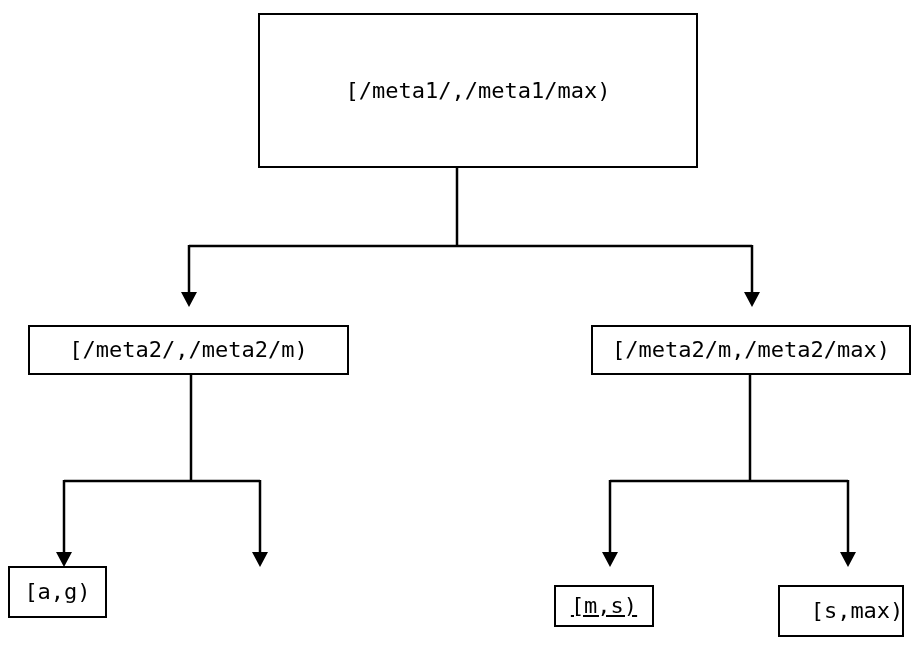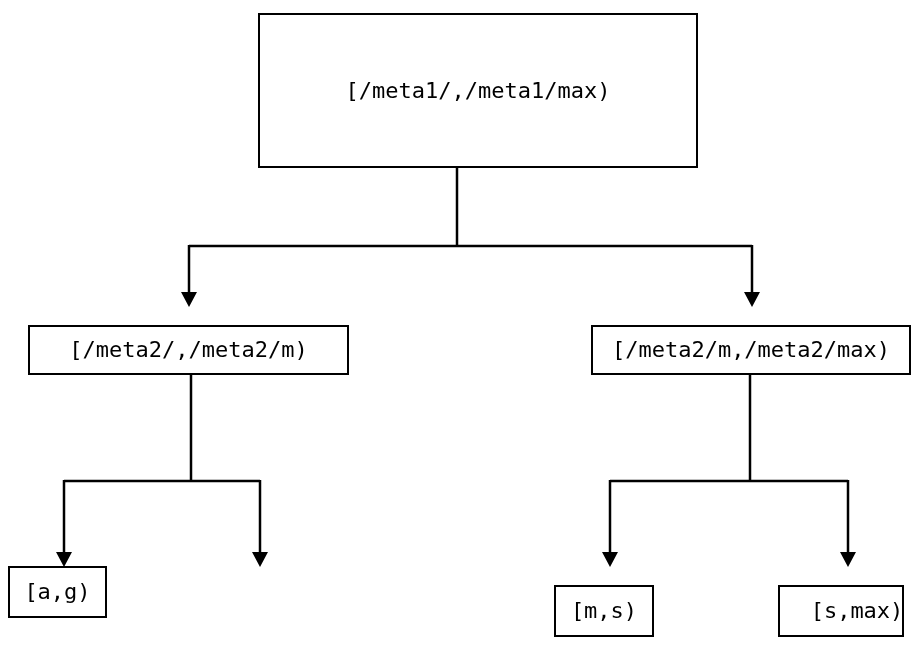--- a/index.html
+++ b/index.html
@@ -42,21 +42,21 @@
     justify-content: center;
     font-size: 22px;
     line-height: 1;
     white-space: pre;
   }
   .node-root       { left: 258px; top: 13px;  width: 440px; height: 155px; }
   .node-meta2-left { left: 28px;  top: 325px; width: 321px; height: 50px; }
   .node-meta2-right{ left: 583px; top: 325px; width: 320px; height: 50px; margin-left: 8px; }
   .node-leaf-ag    { left: 8px;   top: 566px; width: 99px;  height: 52px; }
   .node-leaf-gm    { left: 202px; top: 585px; width: 100px; height: 52px; }
-  .node-leaf-ms    { left: 554px; top: 585px; width: 100px; height: 52px; }
+  .node-leaf-ms    { left: 554px; top: 585px; width: 100px; height: 42px; text-decoration: underline; }
   .node-leaf-smax  { left: 778px; top: 585px; width: 126px; height: 52px; padding-left: 32px; }
 </style>
 </head>
 <body>
 
 <div class="canvas">
 
   <svg class="edges" viewBox="0 0 912 652" xmlns="http://www.w3.org/2000/svg">
 
     <g>

